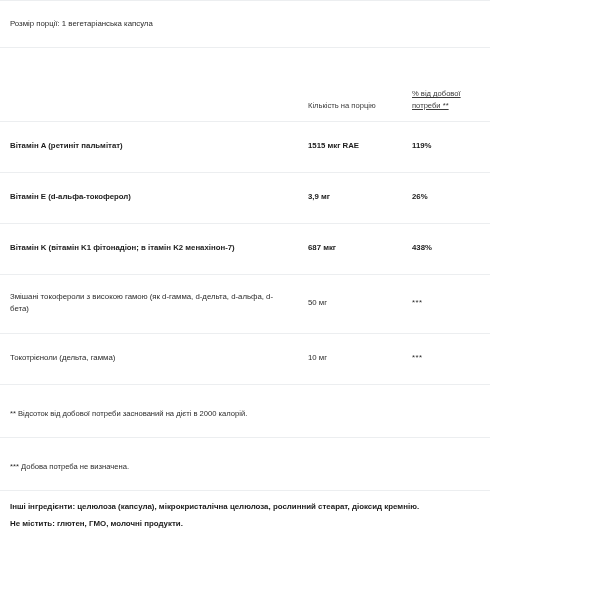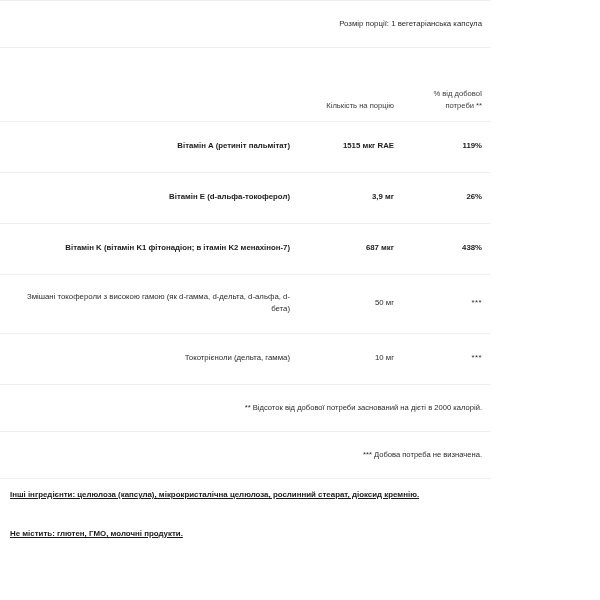--- a/index.html
+++ b/index.html
@@ -22,33 +22,32 @@
     padding: 0;
   }
 
   
   .facts {
     width: 490px;
     border-collapse: collapse;
     table-layout: fixed;
     margin: 0;
     border-top: 1px solid #eceef0;
-    text-align: right;
   }
   .facts td {
     border-bottom: 1px solid #eceef0;
     padding: 9px 8px 9px 10px;
     vertical-align: middle;
     font-size: 7.8px;
     line-height: 1.55;
     color: #2b2b2b;
   }
   .col-name   { width: 298px; }
   .col-amount { width: 104px; }
-  .col-dv     { width: 88px; }
+  .col-dv     { width: 88px; text-decoration: underline; }
 
   
   .hdr td {
     font-size: 7.6px;
     color: #3a3a3a;
     line-height: 1.5;
     vertical-align: bottom;
     height: 54px;
     padding-bottom: 10px;
   }
@@ -67,39 +66,38 @@
   .bold td { font-weight: bold; color: #1b1b1b; }
 
   .nutrient-row td { height: 48px; padding-top: 0; padding-bottom: 2px; }
   .nutrient-row.tall td { height: 56px; }
 
   
   .note td {
     font-size: 7.6px;
     color: #2b2b2b;
     height: 46px;
-    padding-top: 0;
+    padding-top: 6px;
     padding-bottom: 0;
   }
 
   .stars { letter-spacing: 0.5px; }
 
   
   .below {
     padding: 10px 10px 0 10px;
     width: 600px;
     box-sizing: border-box;
   }
   .below p {
-    margin: 0 0 26px 0;
+    margin: 0 0 4px 0;
     font-size: 7.9px;
     line-height: 1.62;
     font-weight: bold;
     color: #1b1b1b;
-    text-decoration: underline;
   }
   .below p:last-child { margin-bottom: 0; }
 </style>
 </head>
 <body>
 
 <div class="panel">
 
   <table class="facts">
     <colgroup>

